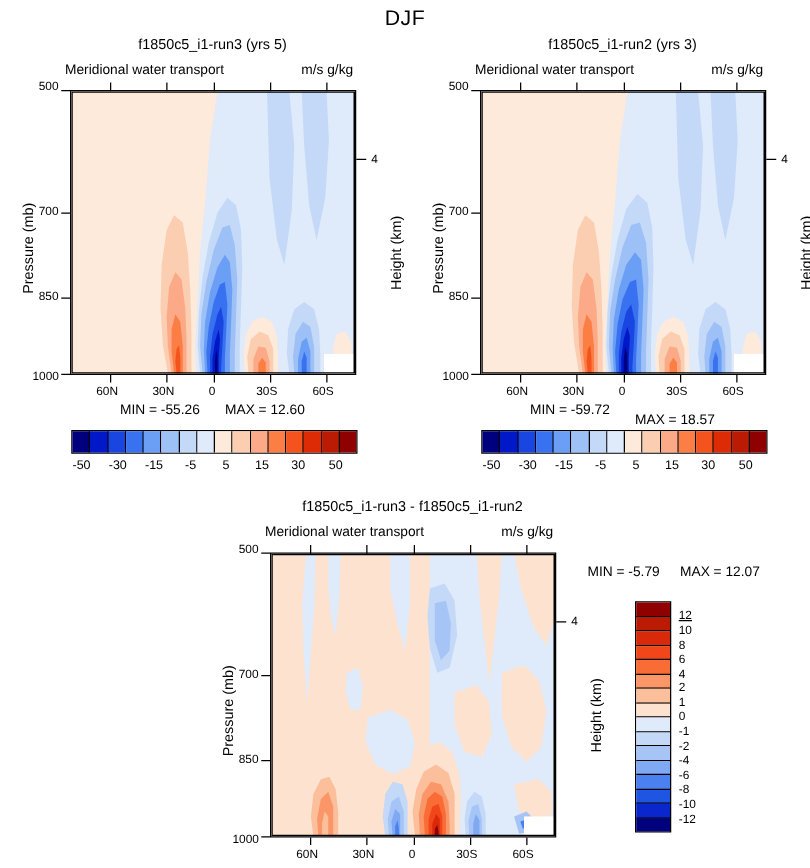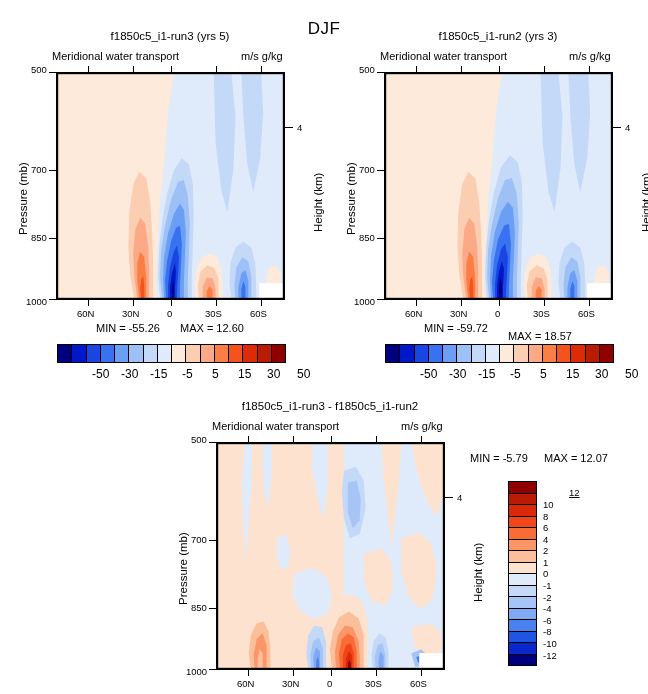--- a/index.html
+++ b/index.html
@@ -13,21 +13,21 @@
   }
   .abs{position:absolute;}
   .ctr{text-align:center;}
 
   
   .main-title{font-size:17px;letter-spacing:.4px;}
   .panel-title{font-size:11.5px;}
   .sub-lab{font-size:11px;}
   .tick{font-size:9.5px;}
   .minmax{font-size:11px;}
-  .cb-lab{font-size:12px;margin-left:34px;}
+  .cb-lab{font-size:10px;}
   .axis-title{font-size:11.5px;}
 
   .rot-left{
     transform:rotate(-90deg);
     transform-origin:left top;
     white-space:nowrap;
   }
 
   
   .frame{
@@ -51,21 +51,21 @@
 
   
   .cbar-v{position:absolute;display:flex;flex-direction:column;border:1px solid #000;box-sizing:border-box;}
   .cbar-v .cell{flex:1 1 0;width:100%;border-bottom:.6px solid #000;box-sizing:border-box;}
   .cbar-v .cell:last-child{border-bottom:none;}
   .cbv-lab{position:absolute;font-size:9.5px;line-height:1;}
 </style>
 </head>
 <body>
 
-<div class="abs ctr main-title" style="left:0;top:19px;width:648px;">DJF</div>
+<div class="abs ctr main-title" style="left:0;top:5px;width:648px;">DJF</div>
 
 <div class="abs ctr panel-title" style="left:38px;top:30px;width:264px;">f1850c5_i1-run3 (yrs 5)</div>
 
 <div class="abs sub-lab" style="left:52px;top:50px;">Meridional water transport</div>
 <div class="abs sub-lab" style="left:241px;top:50px;">m/s g/kg</div>
 
 <div class="abs axis-title rot-left" style="left:17px;top:235px;">Pressure (mb)</div>
 
 <div class="abs axis-title rot-left" style="left:312px;top:232px;">Height (km)</div>
 
@@ -375,21 +375,21 @@
   <div class="cell" style="background:#dfeafb"></div>
   <div class="cell" style="background:#c4d9f8"></div>
   <div class="cell" style="background:#a6c5f6"></div>
   <div class="cell" style="background:#7fa9f3"></div>
   <div class="cell" style="background:#4a80ef"></div>
   <div class="cell" style="background:#1f55e3"></div>
   <div class="cell" style="background:#0a26cd"></div>
   <div class="cell" style="background:#00007f"></div>
 </div>
 
-<div class="cbv-lab abs" style="left:569px;top:488px;text-decoration:underline;">12</div>
+<div class="cbv-lab abs" style="left:543px;top:488px;text-decoration:underline;">12</div>
 <div class="cbv-lab abs" style="left:543px;top:500px;">10</div>
 <div class="cbv-lab abs" style="left:543px;top:512px;">8</div>
 <div class="cbv-lab abs" style="left:543px;top:523px;">6</div>
 <div class="cbv-lab abs" style="left:543px;top:535px;">4</div>
 <div class="cbv-lab abs" style="left:543px;top:546px;">2</div>
 <div class="cbv-lab abs" style="left:543px;top:558px;">1</div>
 <div class="cbv-lab abs" style="left:543px;top:569px;">0</div>
 <div class="cbv-lab abs" style="left:543px;top:581px;">-1</div>
 <div class="cbv-lab abs" style="left:543px;top:593px;">-2</div>
 <div class="cbv-lab abs" style="left:543px;top:604px;">-4</div>

